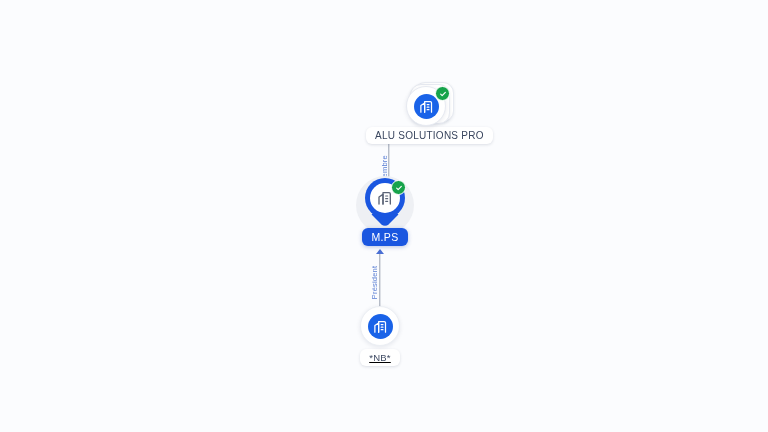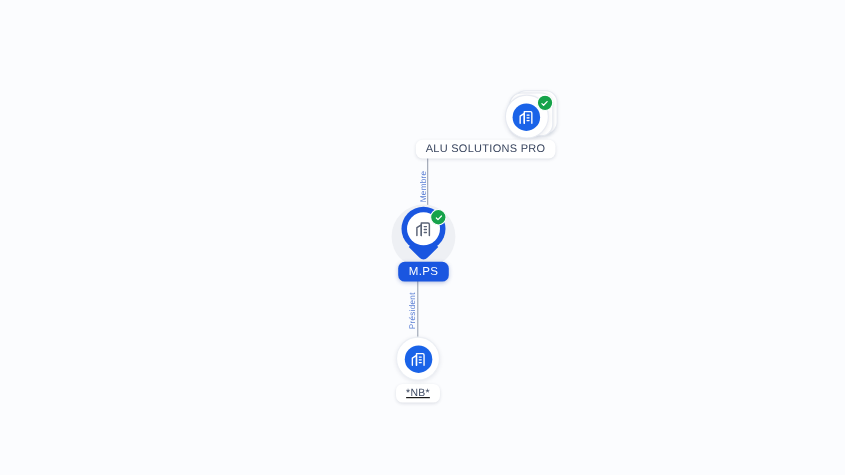--- a/index.html
+++ b/index.html
@@ -69,21 +69,21 @@
 
   
   .node {
     position: absolute;
     display: flex;
     flex-direction: column;
     align-items: center;
   }
 
   
-  .node-alu { left: 378px; top: 82px; align-items: flex-end; }
+  .node-alu { left: 366px; top: 82px; }
 
   .stack-wrap {
     position: relative;
     width: 46px;
     height: 42px;
   }
   .stack-card {
     position: absolute;
     width: 38px;
     height: 38px;
@@ -139,21 +139,21 @@
     padding: 3px 9px;
     font-size: 9.5px;
     color: #3e4a63;
     letter-spacing: .25px;
     white-space: nowrap;
     box-shadow: 0 1px 3px rgba(25,40,80,.14);
   }
   .node-alu .chip { font-size: 10px; color: #39455e; }
 
   
-  .node-mps { left: 356px; top: 186px; align-items: center; }
+  .node-mps { left: 356px; top: 176px; align-items: center; }
 
   .pin-halo {
     position: relative;
     width: 58px;
     height: 58px;
     border-radius: 50%;
     background: #eef0f4;
     display: flex;
     justify-content: center;
   }

